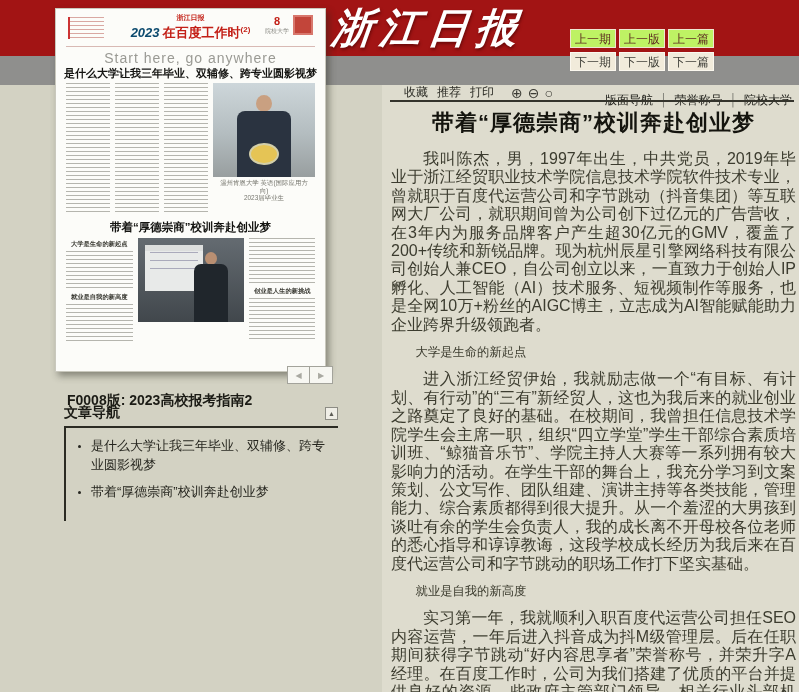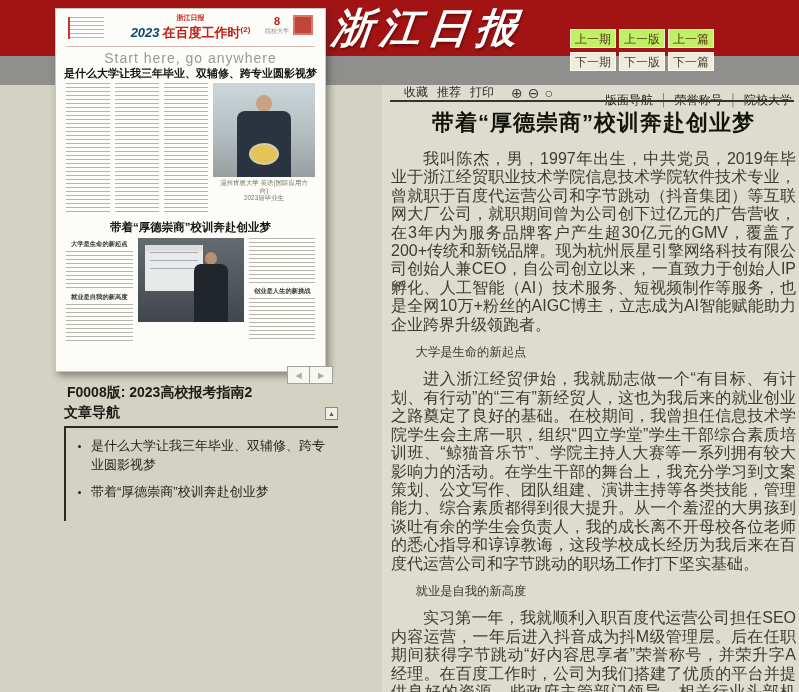--- a/index.html
+++ b/index.html
@@ -78,21 +78,21 @@
   .mcolwrap{flex:1;display:flex;flex-direction:column;gap:2px;}
   .mcol-fill{flex:1;background:repeating-linear-gradient(#b5b5ae 0 1px,transparent 1px 4px);}
   .pic2{width:106px;height:84px;background:linear-gradient(180deg,#646b71 0%,#41474c 100%);position:relative;overflow:hidden;}
   .p2-board{position:absolute;left:7px;top:7px;width:58px;height:46px;background:#e8eae9;
     box-shadow:inset 0 6px 0 rgba(0,0,0,.05);}
   .p2-line{height:1px;background:#aab;margin:7px 5px 0;}
   .p2-head{position:absolute;right:27px;top:14px;width:12px;height:13px;border-radius:50%;background:#b98f72;}
   .p2-body{position:absolute;right:16px;top:26px;width:34px;height:58px;background:#20262c;border-radius:7px 7px 0 0;}
 
   
-  .page-label{position:absolute;left:67px;top:384px;font-size:14px;font-weight:bold;color:#1b1b15;}
+  .page-label{position:absolute;left:67px;top:392px;font-size:14px;font-weight:bold;color:#1b1b15;}
   .pager{position:absolute;left:287px;top:366px;display:flex;}
   .pbtn{width:23px;height:18px;box-sizing:border-box;border:1px solid #a3a39b;background:#f7f7f2;
     color:#a9a9a1;font-size:8px;text-align:center;line-height:17px;cursor:pointer;}
   .pbtn + .pbtn{border-left:none;}
 
   
   .anav{position:absolute;left:64px;top:404px;width:274px;}
   .anav-head{display:flex;justify-content:space-between;align-items:center;
     border-bottom:2px solid #2b2b23;padding-bottom:4px;}
   .anav-title{font-size:14px;font-weight:bold;color:#1b1b15;}

